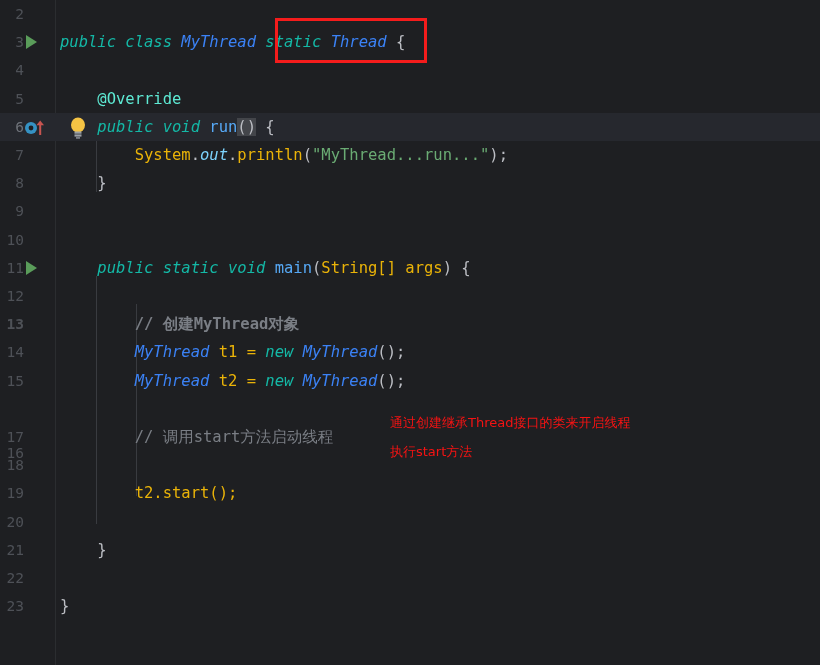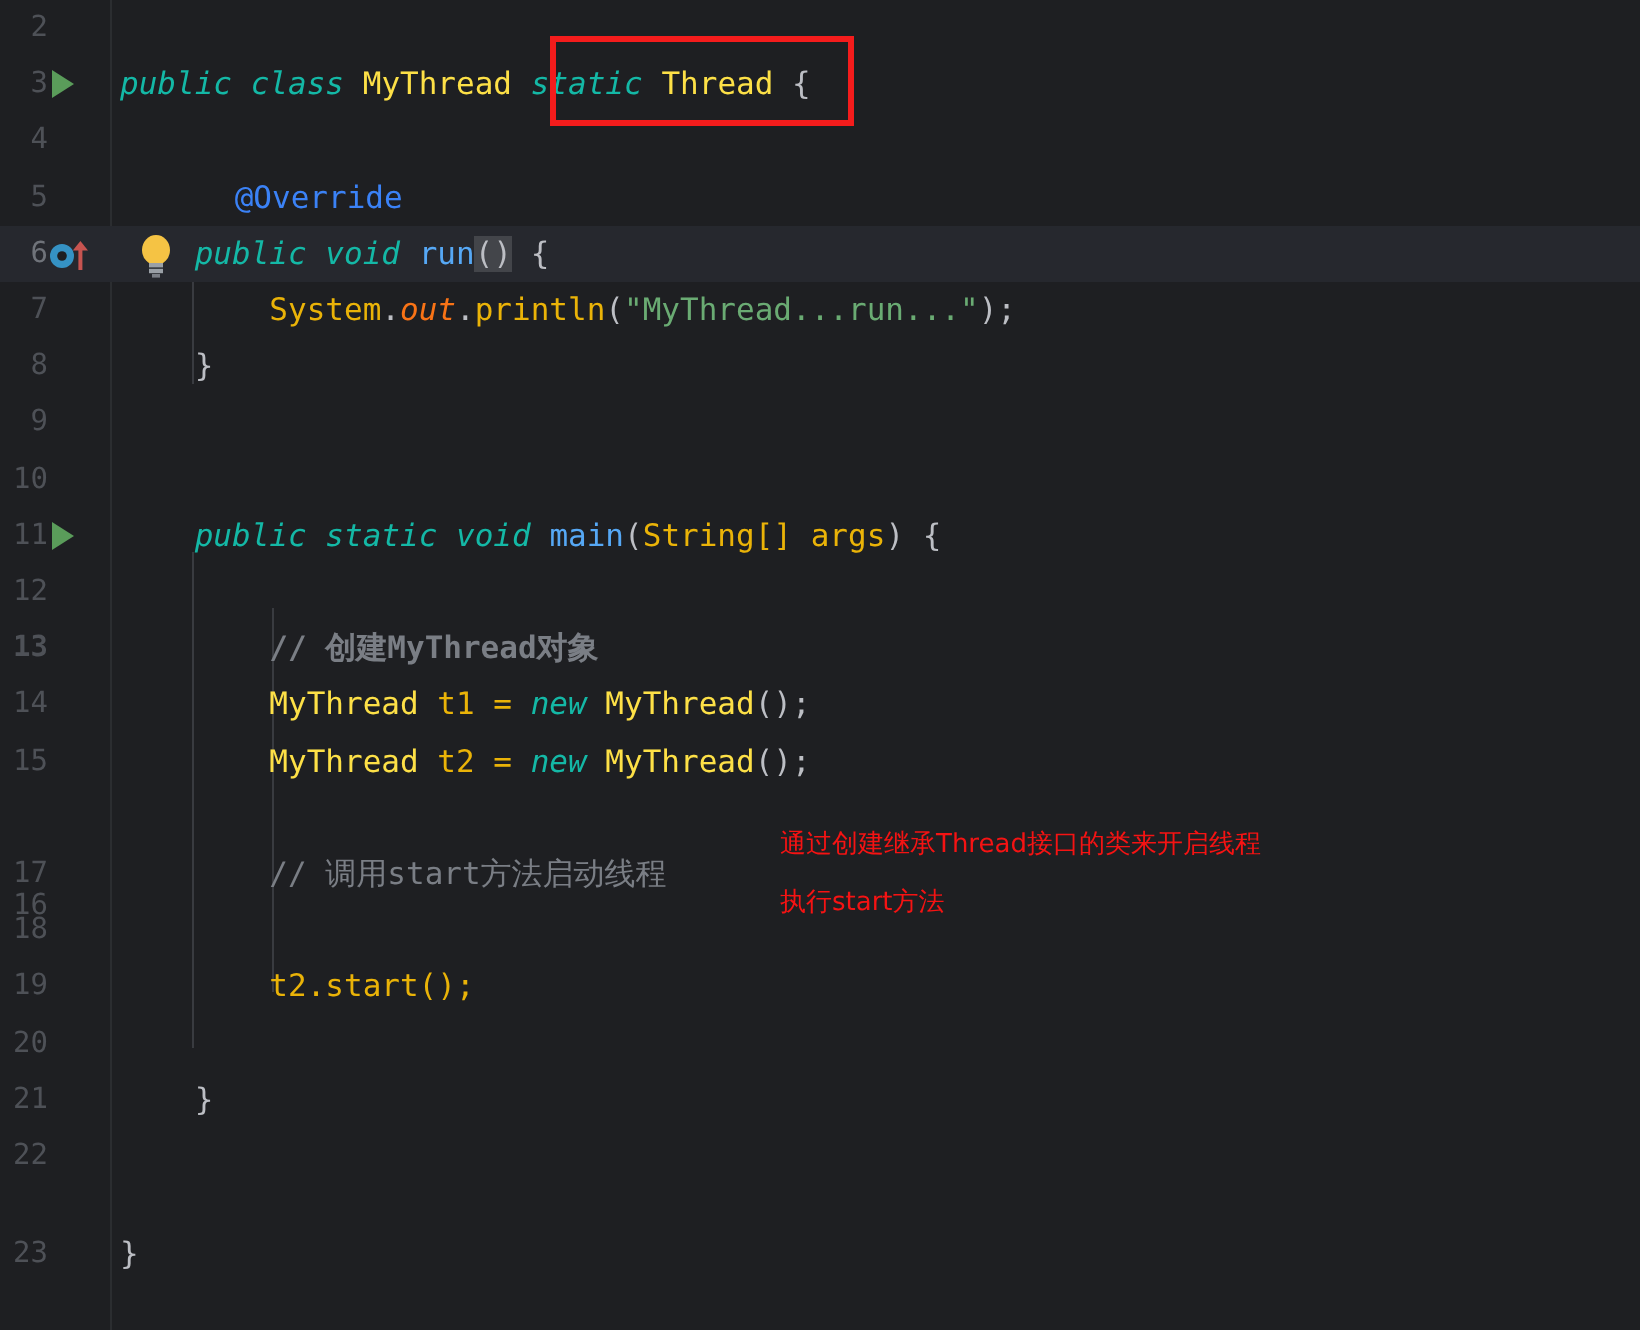--- a/index.html
+++ b/index.html
@@ -70,24 +70,24 @@
     font-size: 15.5px;
     letter-spacing: 0px;
     color: #bcbec4;
     font-family: "DejaVu Sans Mono", "Liberation Mono", monospace;
   }
 
   
   .kw      { color: #14b8a6; font-style: italic; }   
   .ident   { color: #eab308; }
   .method  { color: #56a8f5; }   
-  .anno    { color: #3b82f6; margin-left: 20px; }   
+  .anno    { color: #5eead4; }   
   .str     { color: #6aab73; }   
-  .field   { color: #f97316; font-style: italic; }  
-  .cls     { color: #fde047; }
+  .field   { color: #7dd3fc; font-style: italic; }  
+  .cls     { color: #3b82f6; font-style: italic; }
   .cmt     { color: #7a7e85; }
   .punct   { color: #bcbec4; }
   .brace-hl{ background: #43454a; }
 
   
   .gutter-icon {
     position: absolute;
     left: 26px;
   }
   .run-triangle {
@@ -228,21 +228,21 @@
         <div class="code"></div>
       </div>
       <div class="row" style="top: 535.8px;">
         <div class="lineno">21</div>
         <div class="code"><span class="punct">    }</span></div>
       </div>
       <div class="row" style="top: 564px;">
         <div class="lineno">22</div>
         <div class="code"></div>
       </div>
-      <div class="row" style="top: 592.2px; margin-top: 21px;">
+      <div class="row" style="top: 592.2px;">
         <div class="lineno">23</div>
         <div class="code"><span class="punct">}</span></div>
       </div>
     </div>
 
   <div id="lightbulb" style="top: 115.8px;">
     <svg viewBox="0 0 22 24" width="22" height="24">
       <ellipse cx="11" cy="9" rx="7" ry="7.5" fill="#f5c344"></ellipse>
       <rect x="7.5" y="15.5" width="7" height="2.2" fill="#9aa0a6"></rect>
       <rect x="7.5" y="18.4" width="7" height="2.2" fill="#9aa0a6"></rect>

